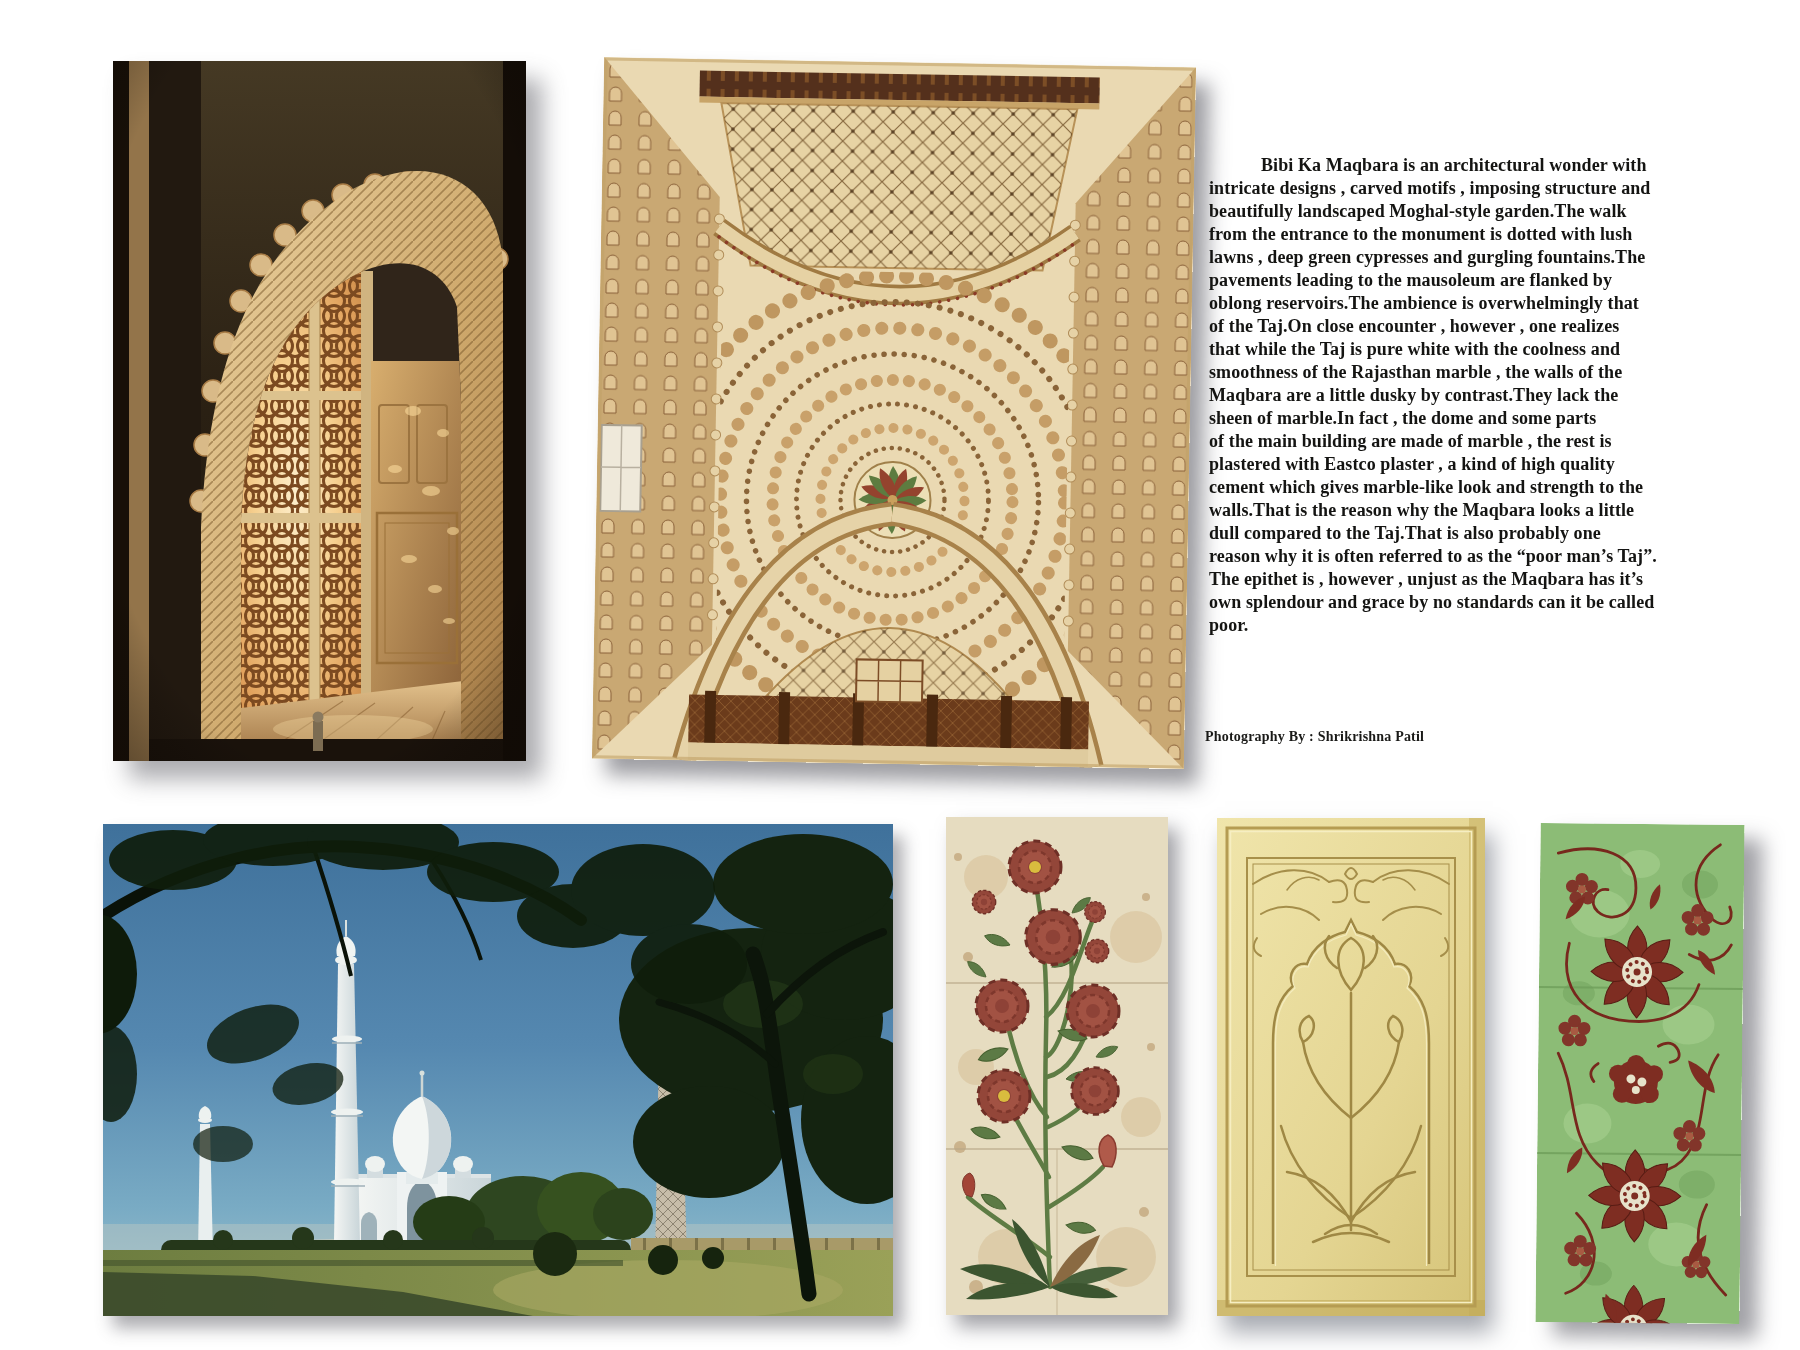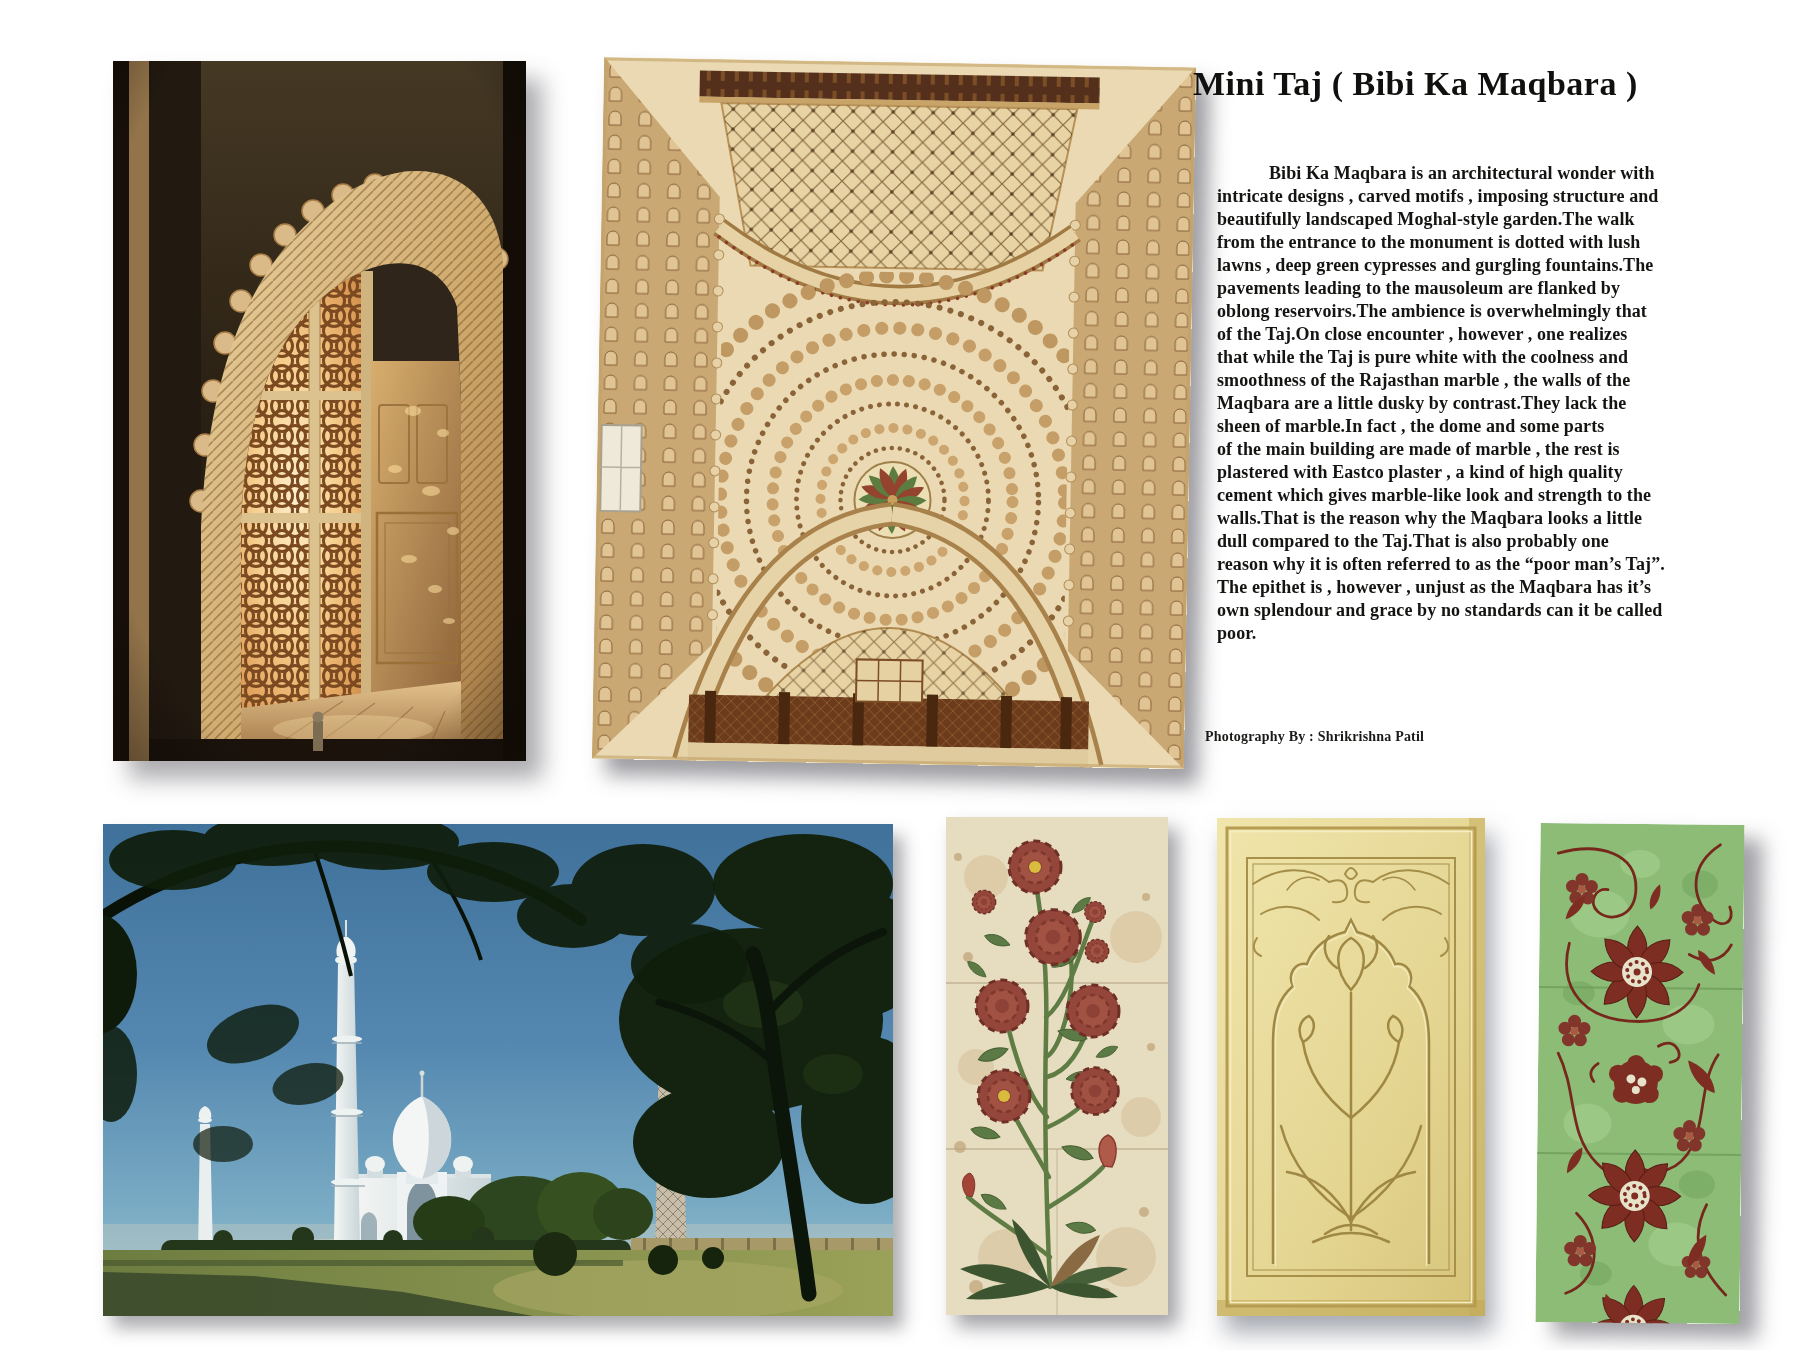--- a/index.html
+++ b/index.html
@@ -23,21 +23,21 @@
     box-shadow:8px 16px 22px rgba(80,85,100,.5);}
   .photo-tile{left:1498px;top:808px;width:204px;height:499px;
     transform:rotate(.6deg);box-shadow:18px 14px 20px rgba(70,70,80,.5);}
 
   .article{position:absolute;left:1193px;top:0;width:600px;height:780px;}
   .article h1{
     position:absolute;left:0;top:64px;margin:0;
     font-size:34px;line-height:40px;font-weight:700;letter-spacing:.5px;color:#10100e;
   }
   .article .body{
-    position:absolute;left:12px;top:150px;width:560px;margin:12px;
+    position:absolute;left:12px;top:150px;width:560px;margin:4px;
     font-size:18px;line-height:23px;font-weight:700;color:#141412;
     white-space:pre-line;text-indent:52px;letter-spacing:.1px;
   }
   .article .credit{
     position:absolute;left:12px;top:729px;margin:0;
     font-size:14px;font-weight:700;color:#1a1a18;letter-spacing:.2px;
   }
 </style>
 </head>
 <body>
@@ -286,21 +286,20 @@
     </g>
     <rect x="263" y="598" width="66" height="42" fill="#e5d1a2" stroke="#7c4c26" stroke-width="2"></rect>
     <path d="M 285,598 V 640 M 307,598 V 640 M 263,619 H 329" stroke="#7c4c26" stroke-width="1.5"></path>
     <rect x="96" y="684" width="400" height="18" fill="#dfcb9e"></rect>
   </g>
   <rect x="2" y="2" width="588" height="698" fill="none" stroke="#c2a168" stroke-width="3" opacity=".6"></rect>
 </svg>
 </figure>
 
 <section class="article">
-  <h1>Mini Taj ( Bibi Ka Maqbara )</h1>
   <p class="body">Bibi Ka Maqbara is an architectural wonder with
 intricate designs , carved motifs , imposing structure and
 beautifully landscaped Moghal-style garden.The walk
 from the entrance to the monument is dotted with lush
 lawns , deep green cypresses and gurgling fountains.The
 pavements leading to the mausoleum are flanked by
 oblong reservoirs.The ambience is overwhelmingly that
 of the Taj.On close encounter , however , one realizes
 that while the Taj is pure white with the coolness and
 smoothness of the Rajasthan marble , the walls of the

